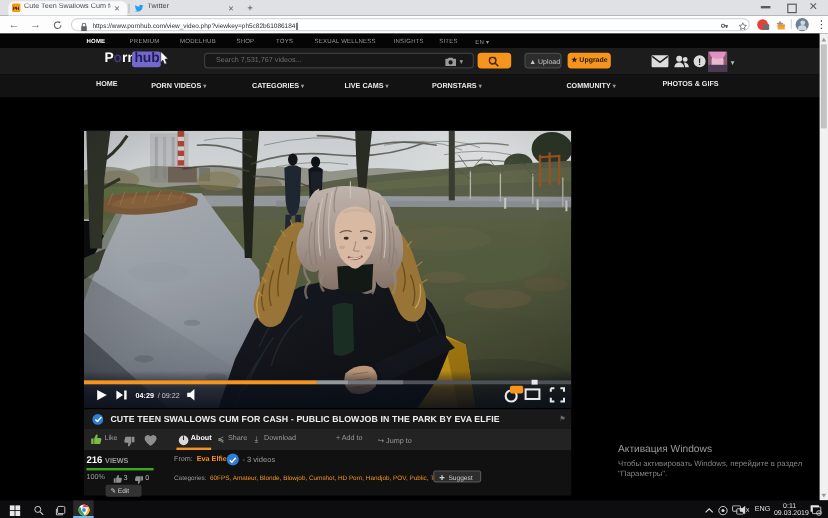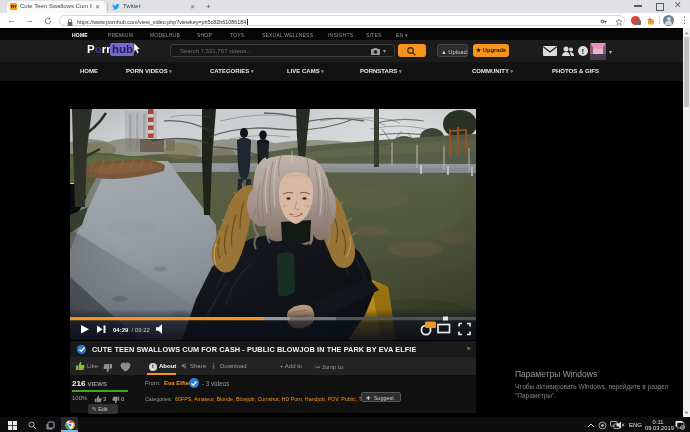--- a/index.html
+++ b/index.html
@@ -427,21 +427,21 @@
       <div class="abs" style="left:132px;top:5px;font-size:6.3px;color:#9a9a9a;">- 3 videos</div>
       <div class="abs" style="left:75px;top:20.5px;font-size:5.3px;color:#9a9a9a;white-space:nowrap;">Categories:&nbsp;&nbsp;<span style="color:#f7941d;">60FPS, Amateur, Blonde, Blowjob, Cumshot, HD Porn, Handjob, POV, Public, Teen</span></div>
       <div class="abs" style="left:291px;top:17px;width:40px;height:10px;background:#2d2d2d;border:1px solid #555;border-radius:2px;box-sizing:border-box;">
         <span style="position:absolute;left:4px;top:1.5px;font-size:5.5px;color:#ccc;">✚&nbsp;&nbsp;Suggest</span>
         </div>
     </div>
     <div class="abs" style="left:88px;top:376px;width:30px;height:10px;background:#333;border-radius:2px;">
       <span style="position:absolute;left:4px;top:1.5px;font-size:5.5px;color:#ccc;">✎ Edit</span>
       </div>
 
-    <div class="abs" style="left:515px;top:341px;font-size:8.5px;color:#9b9b9b;">Параметры Windows</div>
+    <div class="abs" style="left:515px;top:341px;font-size:8.5px;color:#9b9b9b;">Активация Windows</div>
     <div class="abs" style="left:515px;top:354px;font-size:6.5px;color:#848484;line-height:9px;">Чтобы активировать Windows, перейдите в раздел<br>"Параметры".</div>
   </div>
 
   <div id="scrollbar">
     <svg class="abs" style="left:1px;top:2.5px;" width="5" height="4" viewBox="0 0 10 8">
         <path d="M5 1 L9 7 L1 7 Z" fill="#9a9a9a"></path>
       </svg>
     <div class="abs" style="left:1px;top:9px;width:5px;height:70px;background:#c2c2c2;"></div>
     <svg class="abs" style="left:1px;top:382.5px;" width="5" height="4" viewBox="0 0 10 8">
         <path d="M5 7 L9 1 L1 1 Z" fill="#9a9a9a"></path>

